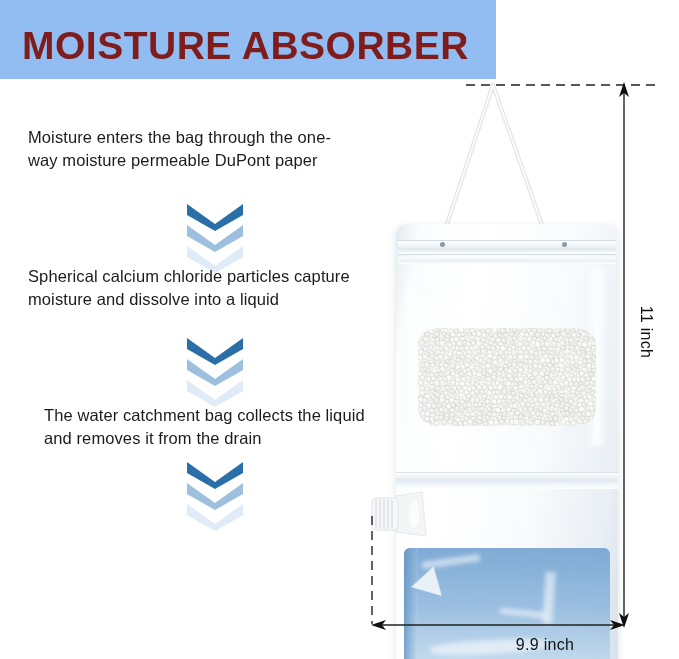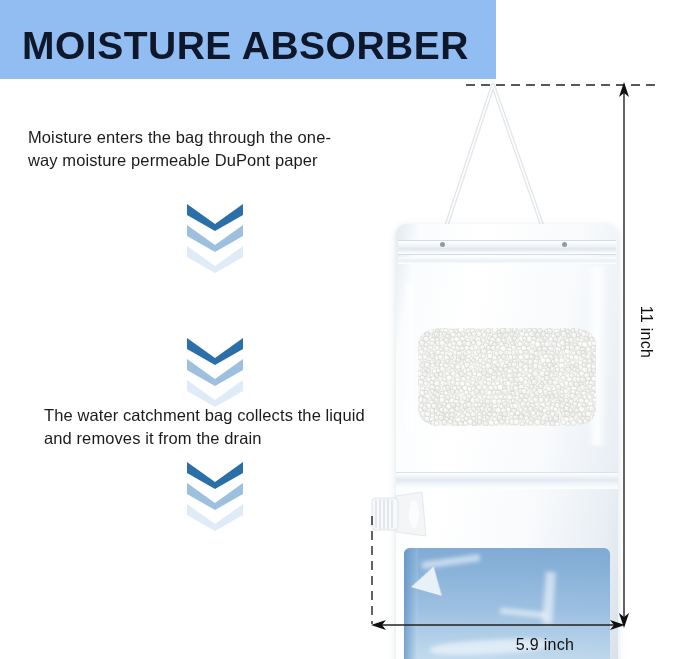--- a/index.html
+++ b/index.html
@@ -11,21 +11,21 @@
     position:relative;
   }
   #root{position:relative;width:679px;height:659px;}
 
   
   .header-banner{
     position:absolute;left:0;top:0;width:496px;height:79px;
     display:flex;align-items:center;
   }
   .header-title{
-    color:#0f172a;
+    color:#7f1d1d;
     font-size:39px;
     font-weight:bold;
     letter-spacing:0.5px;
     margin-left:22px;
     line-height:1;
     white-space:nowrap;
     margin-top:11px;
   }
 
   
@@ -219,20 +219,21 @@
         <polygon points="3,3 31,23 59,3 59,14 31,30 3,14" fill="#2a6fa8"></polygon>
       </svg>
       <svg class="chev c2" viewBox="0 0 62 30">
         <polygon points="3,3 31,23 59,3 59,14 31,30 3,14" fill="#9cc0de"></polygon>
       </svg>
       <svg class="chev c3" viewBox="0 0 62 30">
         <polygon points="3,3 31,23 59,3 59,14 31,30 3,14" fill="#dfecf7"></polygon>
       </svg>
     </div>
 
+    <div class="info-text t2">Spherical calcium chloride particles capture moisture and dissolve into a liquid</div>
 
     <div class="chev-group g2">
       <svg class="chev c1" viewBox="0 0 62 30">
         <polygon points="3,3 31,23 59,3 59,14 31,30 3,14" fill="#2a6fa8"></polygon>
       </svg>
       <svg class="chev c2" viewBox="0 0 62 30">
         <polygon points="3,3 31,23 59,3 59,14 31,30 3,14" fill="#9cc0de"></polygon>
       </svg>
       <svg class="chev c3" viewBox="0 0 62 30">
         <polygon points="3,3 31,23 59,3 59,14 31,30 3,14" fill="#dfecf7"></polygon>
@@ -1810,15 +1811,15 @@
     <line x1="624" y1="90" x2="624" y2="620" stroke="#222" stroke-width="1.4"></line>
     <polygon points="624,82 619,97 624,93 629,97" fill="#111"></polygon>
     <polygon points="624,628 619,613 624,617 629,613" fill="#111"></polygon>
 
     <line x1="378" y1="625" x2="618" y2="625" stroke="#222" stroke-width="1.4"></line>
     <polygon points="371,625 386,620 382,625 386,630" fill="#111"></polygon>
     <polygon points="625,625 610,620 614,625 610,630" fill="#111"></polygon>
   </svg>
 
   <div class="dim-label height">11 inch</div>
-  <div class="dim-label width">5.9 inch</div>
+  <div class="dim-label width">9.9 inch</div>
 
 </div>
 
 </body></html>

